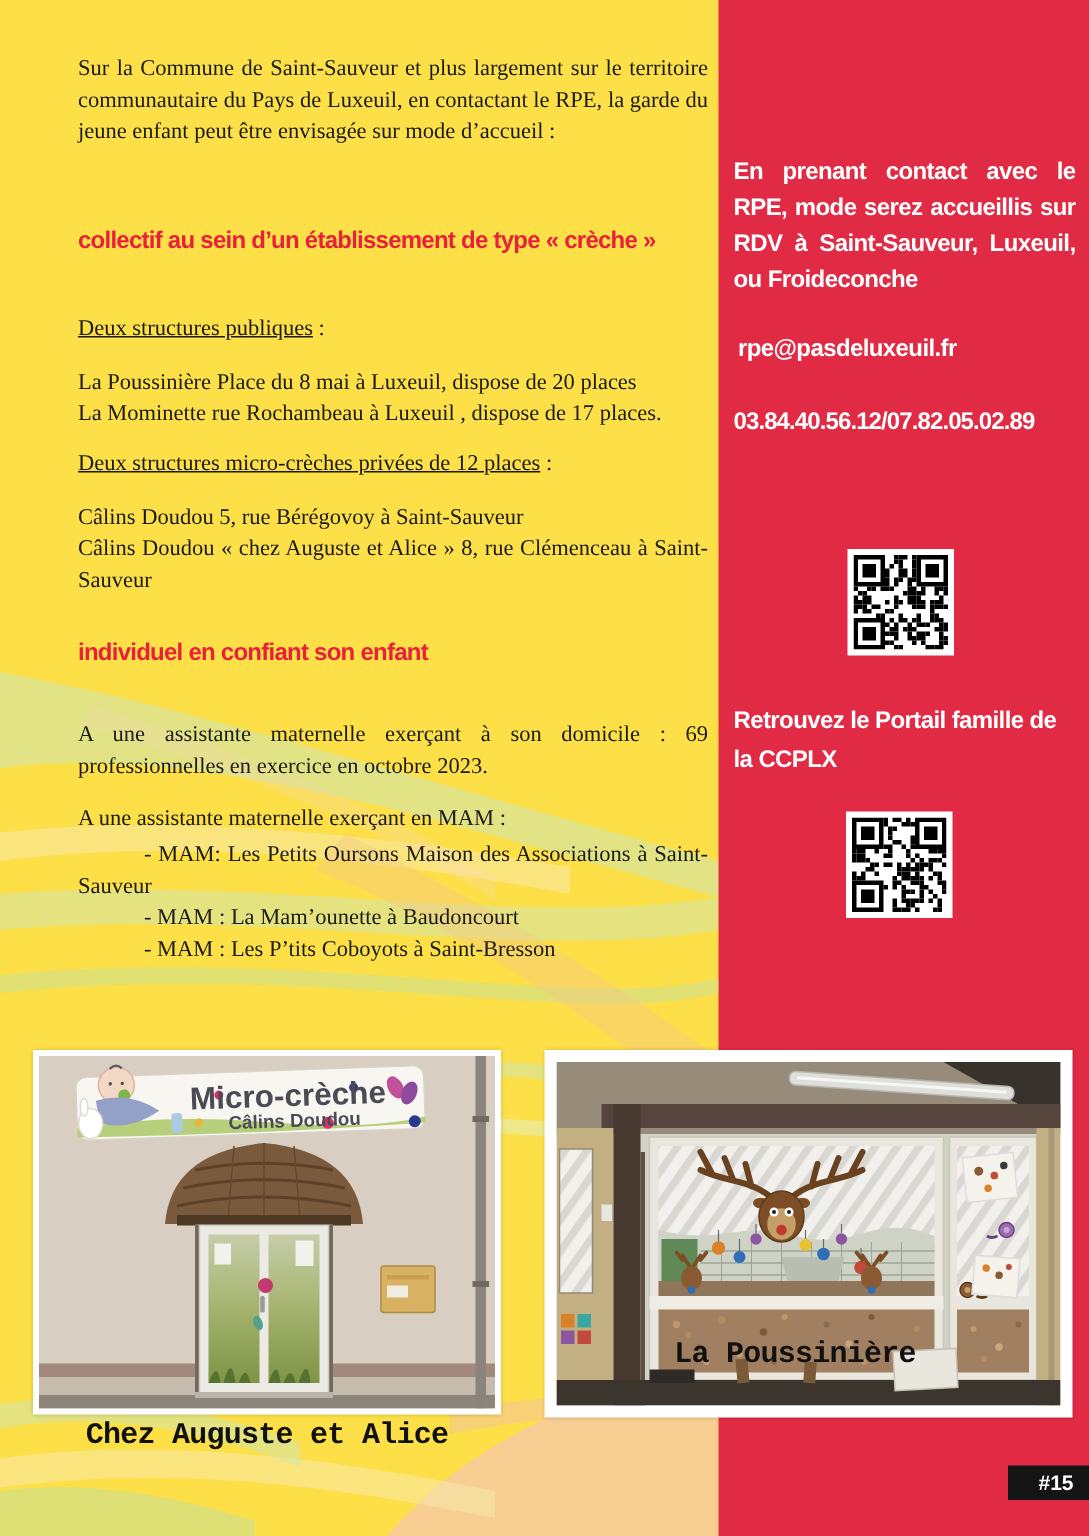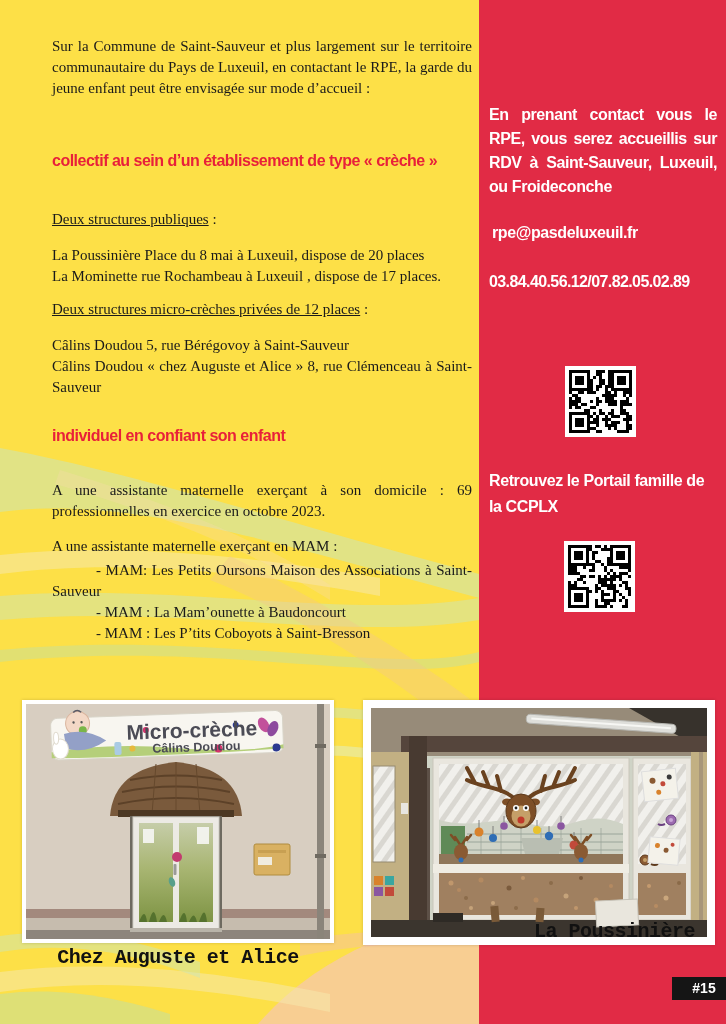--- a/index.html
+++ b/index.html
@@ -48,21 +48,21 @@
   
   .photo { position:absolute; background:#fff; z-index:4; line-height:0; box-shadow:0 0 3px rgba(0,0,0,.18); }
   .photo-left  { left:22px;  top:700px; width:312px; height:243px; padding:4px; }
   .photo-right { left:363px; top:700px; width:352px; height:245px; padding:8px; }
   .caption {
     position:absolute; z-index:5; text-align:center;
     font-family:Liberation Mono, monospace; font-weight:700;
     font-size:20px; letter-spacing:-0.5px; color:#111;
   }
   .caption-left  { left:22px;  top:946px; width:312px; }
-  .caption-right { left:365px; top:920px; width:330px;text-align:right; }
+  .caption-right { left:365px; top:892px; width:330px; }
   
   .pagenum {
     position:absolute; left:672px; top:977px; width:64px; height:23px; z-index:6;
     background:#151515; color:#fff; font-family:"Liberation Sans", sans-serif;
     font-size:14px; font-weight:700; text-align:center; line-height:23px;
   }
 </style>
 </head>
 <body>
 
@@ -108,21 +108,21 @@
 
   <p class="blk body-text mamintro">A une assistante maternelle exerçant en MAM :</p>
 
   <div class="blk body-text mamlist">
     <div class="mam-item">- MAM: Les Petits Oursons Maison des Associations à Saint-Sauveur</div>
     <div class="mam-item">- MAM : La Mam’ounette à Baudoncourt</div>
     <div class="mam-item">- MAM : Les P’tits Coboyots à Saint-Bresson</div>
   </div>
 
   <aside class="sidebar">
-    <p class="sb-text sb-intro">En prenant contact vous le RPE, vous serez accueillis sur RDV à Saint-Sauveur, Luxeuil, ou Froideconche</p>
+    <p class="sb-text sb-intro">En prenant contact avec le RPE, mode serez accueillis sur RDV à Saint-Sauveur, Luxeuil, ou Froideconche</p>
     <p class="sb-text sb-email">rpe@pasdeluxeuil.fr</p>
     <p class="sb-text sb-phone">03.84.40.56.12/07.82.05.02.89</p>
     <div class="qr qr1"><svg width="63" height="63" viewBox="0 0 63 63">
           <rect width="100%" height="100%" fill="#fff"></rect>
           <rect x="0" y="0" width="21" height="21" fill="#000"></rect>
           <rect x="3" y="3" width="15" height="15" fill="#fff"></rect>
           <rect x="6" y="6" width="9" height="9" fill="#000"></rect>
           <rect x="42" y="0" width="21" height="21" fill="#000"></rect>
           <rect x="45" y="3" width="15" height="15" fill="#fff"></rect>
           <rect x="48" y="6" width="9" height="9" fill="#000"></rect>

